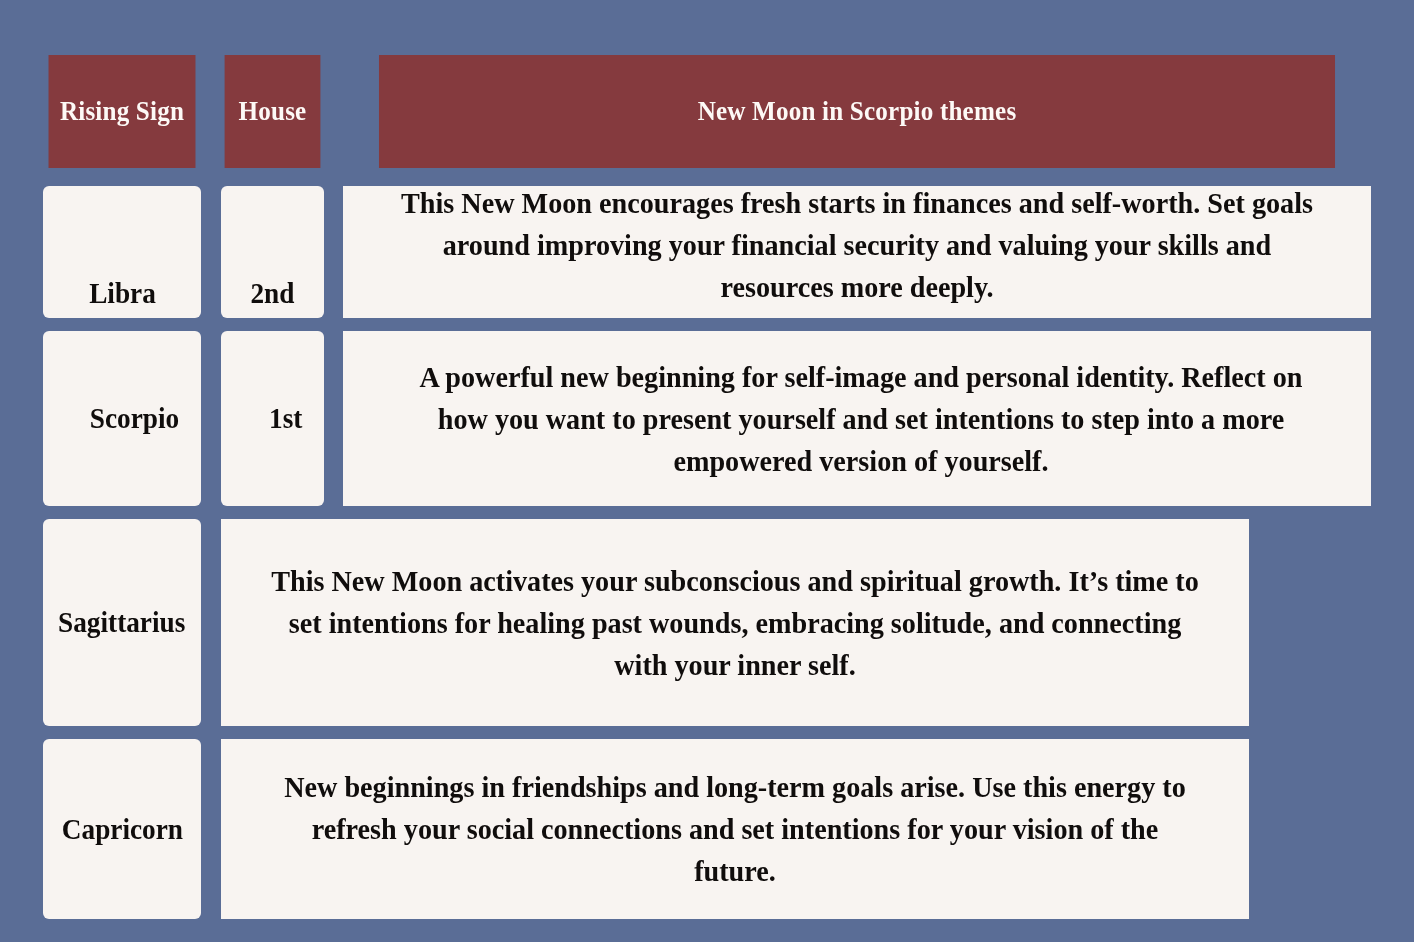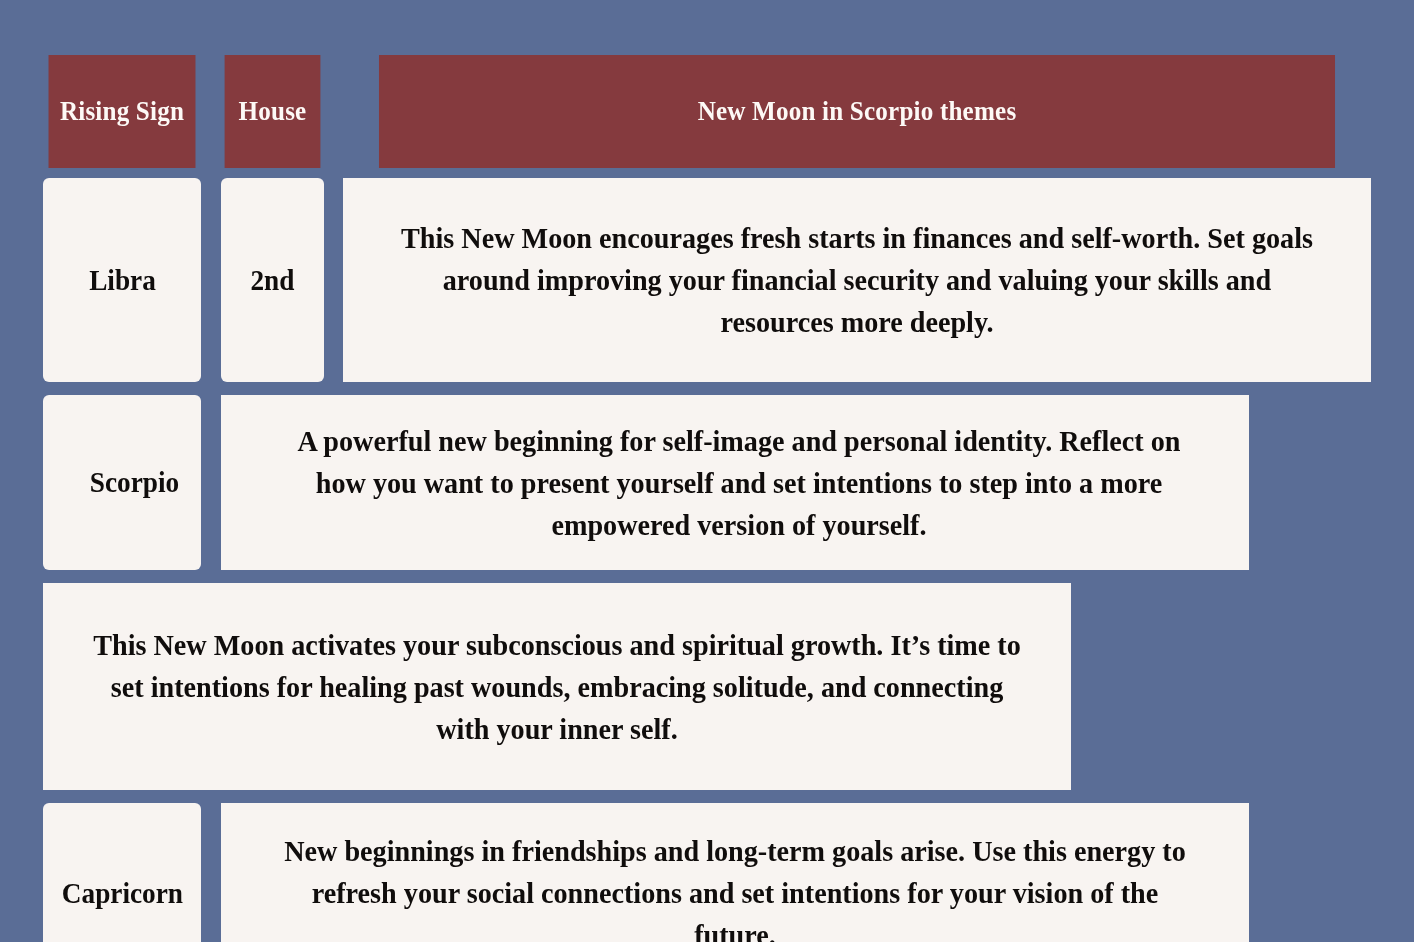--- a/index.html
+++ b/index.html
@@ -35,21 +35,21 @@
     justify-content: center;
     text-align: center;
     padding: 8px 10px;
   }
 
   .col-sign   { width: 158px; margin-right: 20px; flex: 0 0 158px; }
   .col-house  { width: 103px; margin-right: 19px; flex: 0 0 103px; }
   .col-theme  { width: 1028px; flex: 0 0 1028px; }
 
   
-  .t-row.header { margin-bottom: 10px; }
+  .t-row.header { margin-bottom: 18px; }
   .t-row.header .cell {
     background: #853a3e;
     height: 113px;
     color: #fdf9f6;
     font-weight: bold;
     font-size: 27px;
     letter-spacing: 0.2px;
     transform: scaleX(0.93);
     transform-origin: center center;
   }
@@ -81,21 +81,21 @@
     transform: scaleX(0.955);
     transform-origin: center center;
   }
   .t-row.body .col-sign .txt,
   .t-row.body .col-house .txt {
     transform: scaleX(0.94);
     transform-origin: center center;
   }
 
   
-  .t-row.r1 .cell { height: 204px; }
+  .t-row.r1 .cell { height: 132px; align-items: flex-end; }
   .t-row.r2 .cell { height: 175px; padding-left: 36px; }
   .t-row.r3 .cell { height: 207px; }
   .t-row.r4 .cell { height: 180px; }
 </style>
 </head>
 <body>
 
 <div id="astro-table">
 
   <div class="t-row header">
@@ -119,26 +119,32 @@
     </div>
     <div class="cell col-theme">
       <span class="txt">This New Moon encourages fresh starts in finances and self-worth. Set goals around improving your financial security and valuing your skills and resources more deeply.</span>
     </div>
   </div>
 
   <div class="t-row body r2">
     <div class="cell col-sign">
       <span class="txt">Scorpio</span>
     </div>
+    <div class="cell col-house">
+      <span class="txt">1st</span>
+    </div>
     <div class="cell col-theme">
       <span class="txt">A powerful new beginning for self-image and personal identity. Reflect on how you want to present yourself and set intentions to step into a more empowered version of yourself.</span>
     </div>
   </div>
 
   <div class="t-row body r3">
+    <div class="cell col-sign">
+      <span class="txt">Sagittarius</span>
+    </div>
     <div class="cell col-theme">
       <span class="txt">This New Moon activates your subconscious and spiritual growth. It’s time to set intentions for healing past wounds, embracing solitude, and connecting with your inner self.</span>
     </div>
   </div>
 
   <div class="t-row body r4">
     <div class="cell col-sign">
       <span class="txt">Capricorn</span>
     </div>
     <div class="cell col-theme">

